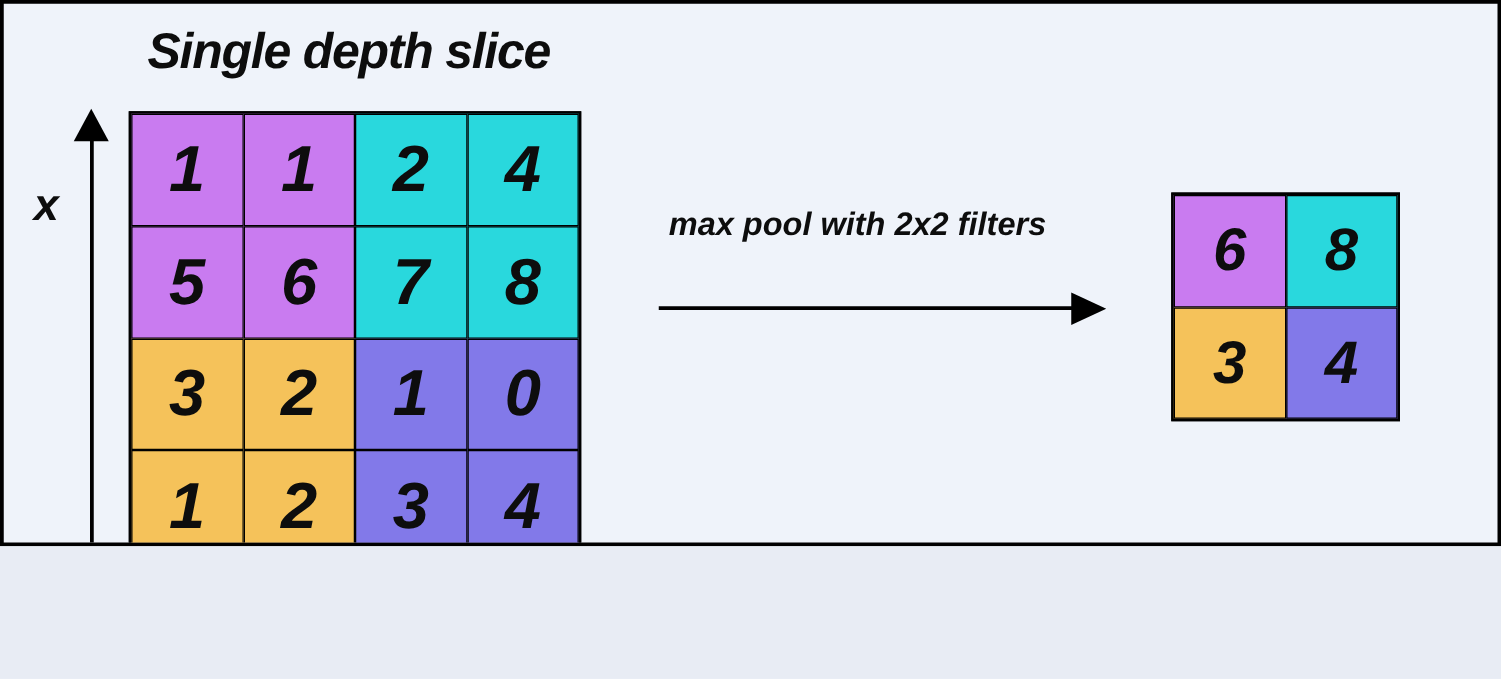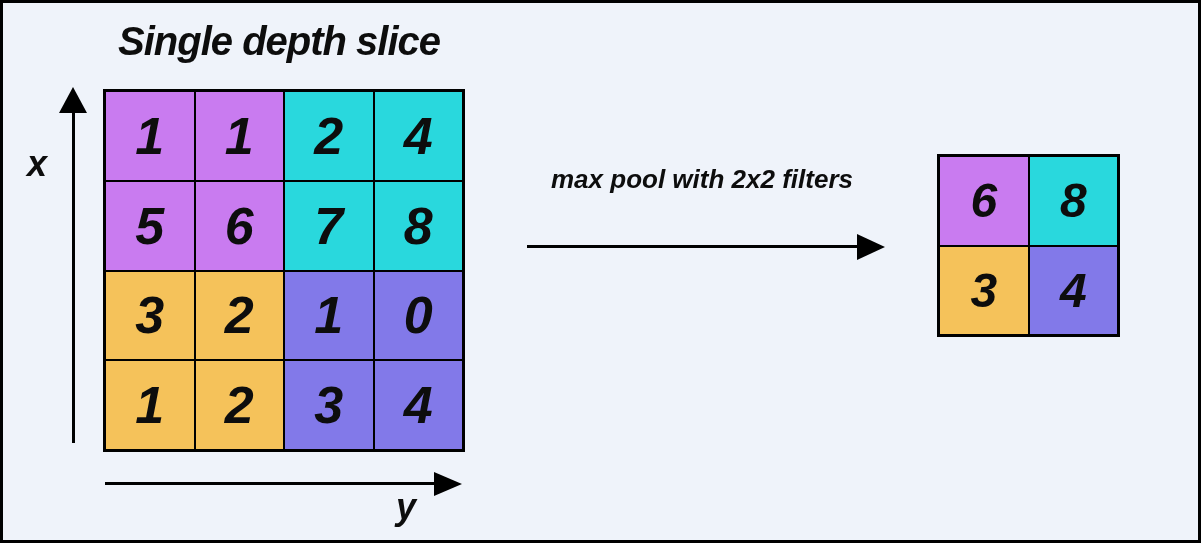--- a/index.html
+++ b/index.html
@@ -1,20 +1,20 @@
 <!DOCTYPE html>
 <html><head>
 <meta charset="utf-8">
 <style>
   * { margin: 0; padding: 0; box-sizing: border-box; }
   html, body { background: #e8ecf4; }
   .canvas {
     position: relative;
     width: 1201px;
-    height: 543px;
+    height: 437px;
     background: #EFF3FA;
     border: 3px solid #000;
     overflow: hidden;
     font-family: "Liberation Sans", sans-serif;
     color: #0d0d0d;
   }
   .title {
     position: absolute;
     left: 115px;
     top: 16px;
@@ -91,21 +91,20 @@
   .x-label { left: 24px; top: 140px; }
   .y-label { left: 393px; top: 483px; }
   .op-text {
     position: absolute;
     left: 532px; top: 160px;
     font-size: 26px;
     font-weight: bold;
     font-style: italic;
     line-height: 33px;
     white-space: nowrap;
-    margin-left: 16px;
   }
 </style>
 </head>
 <body>
 
 <div class="canvas">
 
   <div class="title">Single depth slice</div>
 
   <div class="line x-line"></div>

